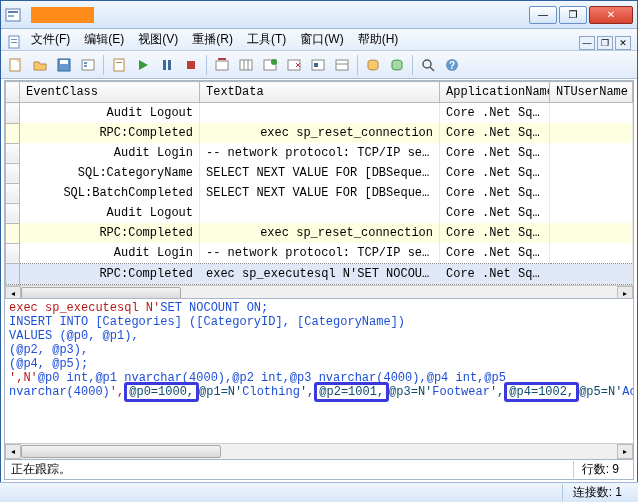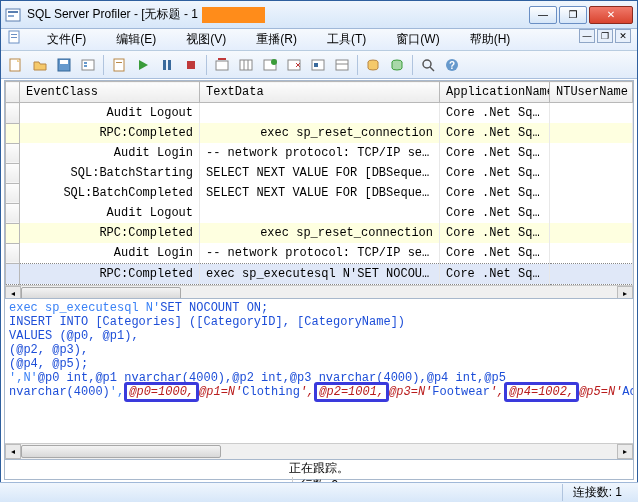--- a/index.html
+++ b/index.html
@@ -5,21 +5,21 @@
   * { box-sizing: border-box; margin: 0; padding: 0; }
   body { font-family: "Microsoft YaHei", "Segoe UI", Tahoma, sans-serif; font-size: 12px; background: #fff; width: 638px; height: 502px; overflow: hidden; border: 1px solid #2e5f9e; }
   .titlebar { height: 28px; background: linear-gradient(#f0f6fd, #d7e7f9); display: flex; align-items: center; padding: 0 4px; border-bottom: 1px solid #a0b8d8; }
   .titlebar .icon { width: 16px; height: 16px; margin-right: 6px; display: inline-flex; align-items: center; justify-content: center; }
   .titlebar .title { flex: 0 0 auto; color: #000; }
   .titlebar .title-orange { background: #ff8c1a; color: #ff8c1a; padding: 0 30px; margin-left: 4px; height: 16px; display: inline-block; }
   .titlebar .spacer { flex: 1; }
   .winbtns { display: flex; gap: 2px; }
   .winbtn { width: 28px; height: 18px; border: 1px solid #6a8fc4; border-radius: 2px; background: linear-gradient(#fdfefe,#d5e6f8); display: flex; align-items: center; justify-content: center; font-size: 10px; }
   .winbtn.close { width: 44px; background: linear-gradient(#f07a6b,#d9442f); color: #fff; border-color: #8b2b1f; }
-  .menubar { height: 22px; background: linear-gradient(#f6f9fd,#e4eefc); display: flex; align-items: flex-start; padding: 0 6px; gap: 18px; border-bottom: 1px solid #b8cce0; }
+  .menubar { height: 22px; background: linear-gradient(#f6f9fd,#e4eefc); display: flex; align-items: flex-end; padding: 0 6px; gap: 2px; border-bottom: 1px solid #b8cce0; }
   .menubar .mitem { padding: 2px 6px; cursor: default; }
   .mdibtns { margin-left: auto; display: flex; gap: 2px; }
   .mdibtn { width: 16px; height: 14px; border: 1px solid #8fa6c7; background: #e8f0fb; font-size: 9px; display: flex; align-items: center; justify-content: center; }
   .toolbar { height: 28px; background: linear-gradient(#f6f9fd,#e1ecfa); display: flex; align-items: center; padding: 0 4px; gap: 2px; border-bottom: 1px solid #a8bedc; }
   .tbtn { width: 22px; height: 22px; display: flex; align-items: center; justify-content: center; border: 1px solid transparent; }
   .tsep { width: 1px; height: 20px; background: #b0c4de; margin: 0 2px; }
   .client { position: absolute; top: 80px; left: 4px; right: 4px; bottom: 22px; border: 1px solid #a8b8cc; background: #fff; display: flex; flex-direction: column; }
   .grid-wrap { flex: 0 0 auto; height: 218px; overflow: hidden; border-bottom: 1px solid #a8b8cc; display: flex; flex-direction: column; }
   .grid { border-collapse: collapse; width: 100%; table-layout: fixed; font-family: "Courier New", monospace; font-size: 12px; }
   .grid th { background: linear-gradient(#fdfdfd,#ececec); border: 1px solid #b8b8b8; padding: 3px 6px; text-align: left; font-weight: normal; height: 20px; white-space: nowrap; overflow: hidden; }
@@ -28,43 +28,42 @@
   .grid td.rowhead { width: 14px; background: linear-gradient(#fdfdfd,#ececec); border: 1px solid #b8b8b8; }
   .grid tr.hl td { background: #feffe0; margin-top: 40px; }
   .grid tr.sel td { background: #e0e8f8; border-top: 1px dotted #888; border-bottom: 1px dotted #888; }
   .hscroll { height: 16px; background: #f0f0f0; border-top: 1px solid #ccc; position: relative; }
   .hscroll .thumb { position: absolute; left: 16px; top: 1px; width: 160px; height: 13px; background: linear-gradient(#f4f4f4,#d8d8d8); border: 1px solid #a8a8a8; border-radius: 2px; }
   .hscroll .arr { position: absolute; top: 0; width: 16px; height: 15px; background: #eaeaea; border: 1px solid #bcbcbc; display: flex; align-items: center; justify-content: center; font-size: 8px; }
   .hscroll .arr.left { left: 0; }
   .hscroll .arr.right { right: 0; }
   .codepane { flex: 1; font-family: "Courier New", monospace; font-size: 12px; white-space: pre; overflow: hidden; padding: 2px 4px; position: relative; line-height: 14px; }
   .codepane .red { color: #1d4ed8; }
-  .codepane .blue { color: #3b82f6; }
-  .codepane .gray { color: #b91c1c; font-style: italic; }
+  .codepane .blue { color: #b91c1c; }
+  .codepane .gray { color: #0c4a6e; }
   .highlight-box { border: 3px solid #3a3adc; padding: 0 2px; border-radius: 3px; }
   .codescroll { height: 16px; background: #f0f0f0; border-top: 1px solid #ccc; position: relative; }
   .codescroll .thumb { position: absolute; left: 16px; top: 1px; width: 200px; height: 13px; background: linear-gradient(#f4f4f4,#d8d8d8); border: 1px solid #a8a8a8; border-radius: 2px; }
-  .statusarea { border-top: 1px solid #a8b8cc; display: flex; align-items: center; height: 20px; padding: 0 6px; background: #fff; flex-direction: column; }
+  .statusarea { border-top: 1px solid #a8b8cc; display: flex; align-items: center; height: 20px; padding: 0 6px; background: #fff; }
   .statusarea .cell { border-left: 1px solid #ccc; padding: 0 8px; }
   .winstatus { position: absolute; left: 0; right: 0; bottom: 0; height: 20px; background: linear-gradient(#f0f6fd,#d7e7f9); display: flex; align-items: center; border-top: 1px solid #a0b8d8; padding: 0 6px; }
   .winstatus .cell { margin-left: auto; border-left: 1px solid #b0c4de; padding: 0 10px; }
   svg { display: block; }
 </style>
 </head>
 <body>
 
 <div class="titlebar">
   <span class="icon">
     <svg width="16" height="16">
         <rect x="1" y="2" width="14" height="12" fill="#fff" stroke="#5a7fb0"></rect>
         <rect x="3" y="4" width="10" height="2" fill="#5a7fb0"></rect>
         <rect x="3" y="8" width="6" height="2" fill="#8aa8d0"></rect>
       </svg>
   </span>
-  <span class="title">SQL Server Profiler - [无标题 - 1</span>
   <span class="title-orange">&nbsp;</span>
   <span class="spacer"></span>
   <div class="winbtns">
     <div class="winbtn">
         <span>—</span>
       </div>
     <div class="winbtn">
         <span>❐</span>
       </div>
     <div class="winbtn close">
@@ -245,21 +244,21 @@
           </tr>
           <tr>
             <td class="rowhead"></td>
             <td>Audit Login</td>
             <td>-- network protocol: TCP/IP  set qu...</td>
             <td>Core .Net Sq...</td>
             <td></td>
           </tr>
           <tr>
             <td class="rowhead"></td>
-            <td>SQL:BatchStarting</td>
+            <td>SQL:CategoryName</td>
             <td>SELECT NEXT VALUE FOR [DBSequenceHiLo]</td>
             <td>Core .Net Sq...</td>
             <td></td>
           </tr>
           <tr>
             <td class="rowhead"></td>
             <td>SQL:BatchCompleted</td>
             <td>SELECT NEXT VALUE FOR [DBSequenceHiLo]</td>
             <td>Core .Net Sq...</td>
             <td></td>

